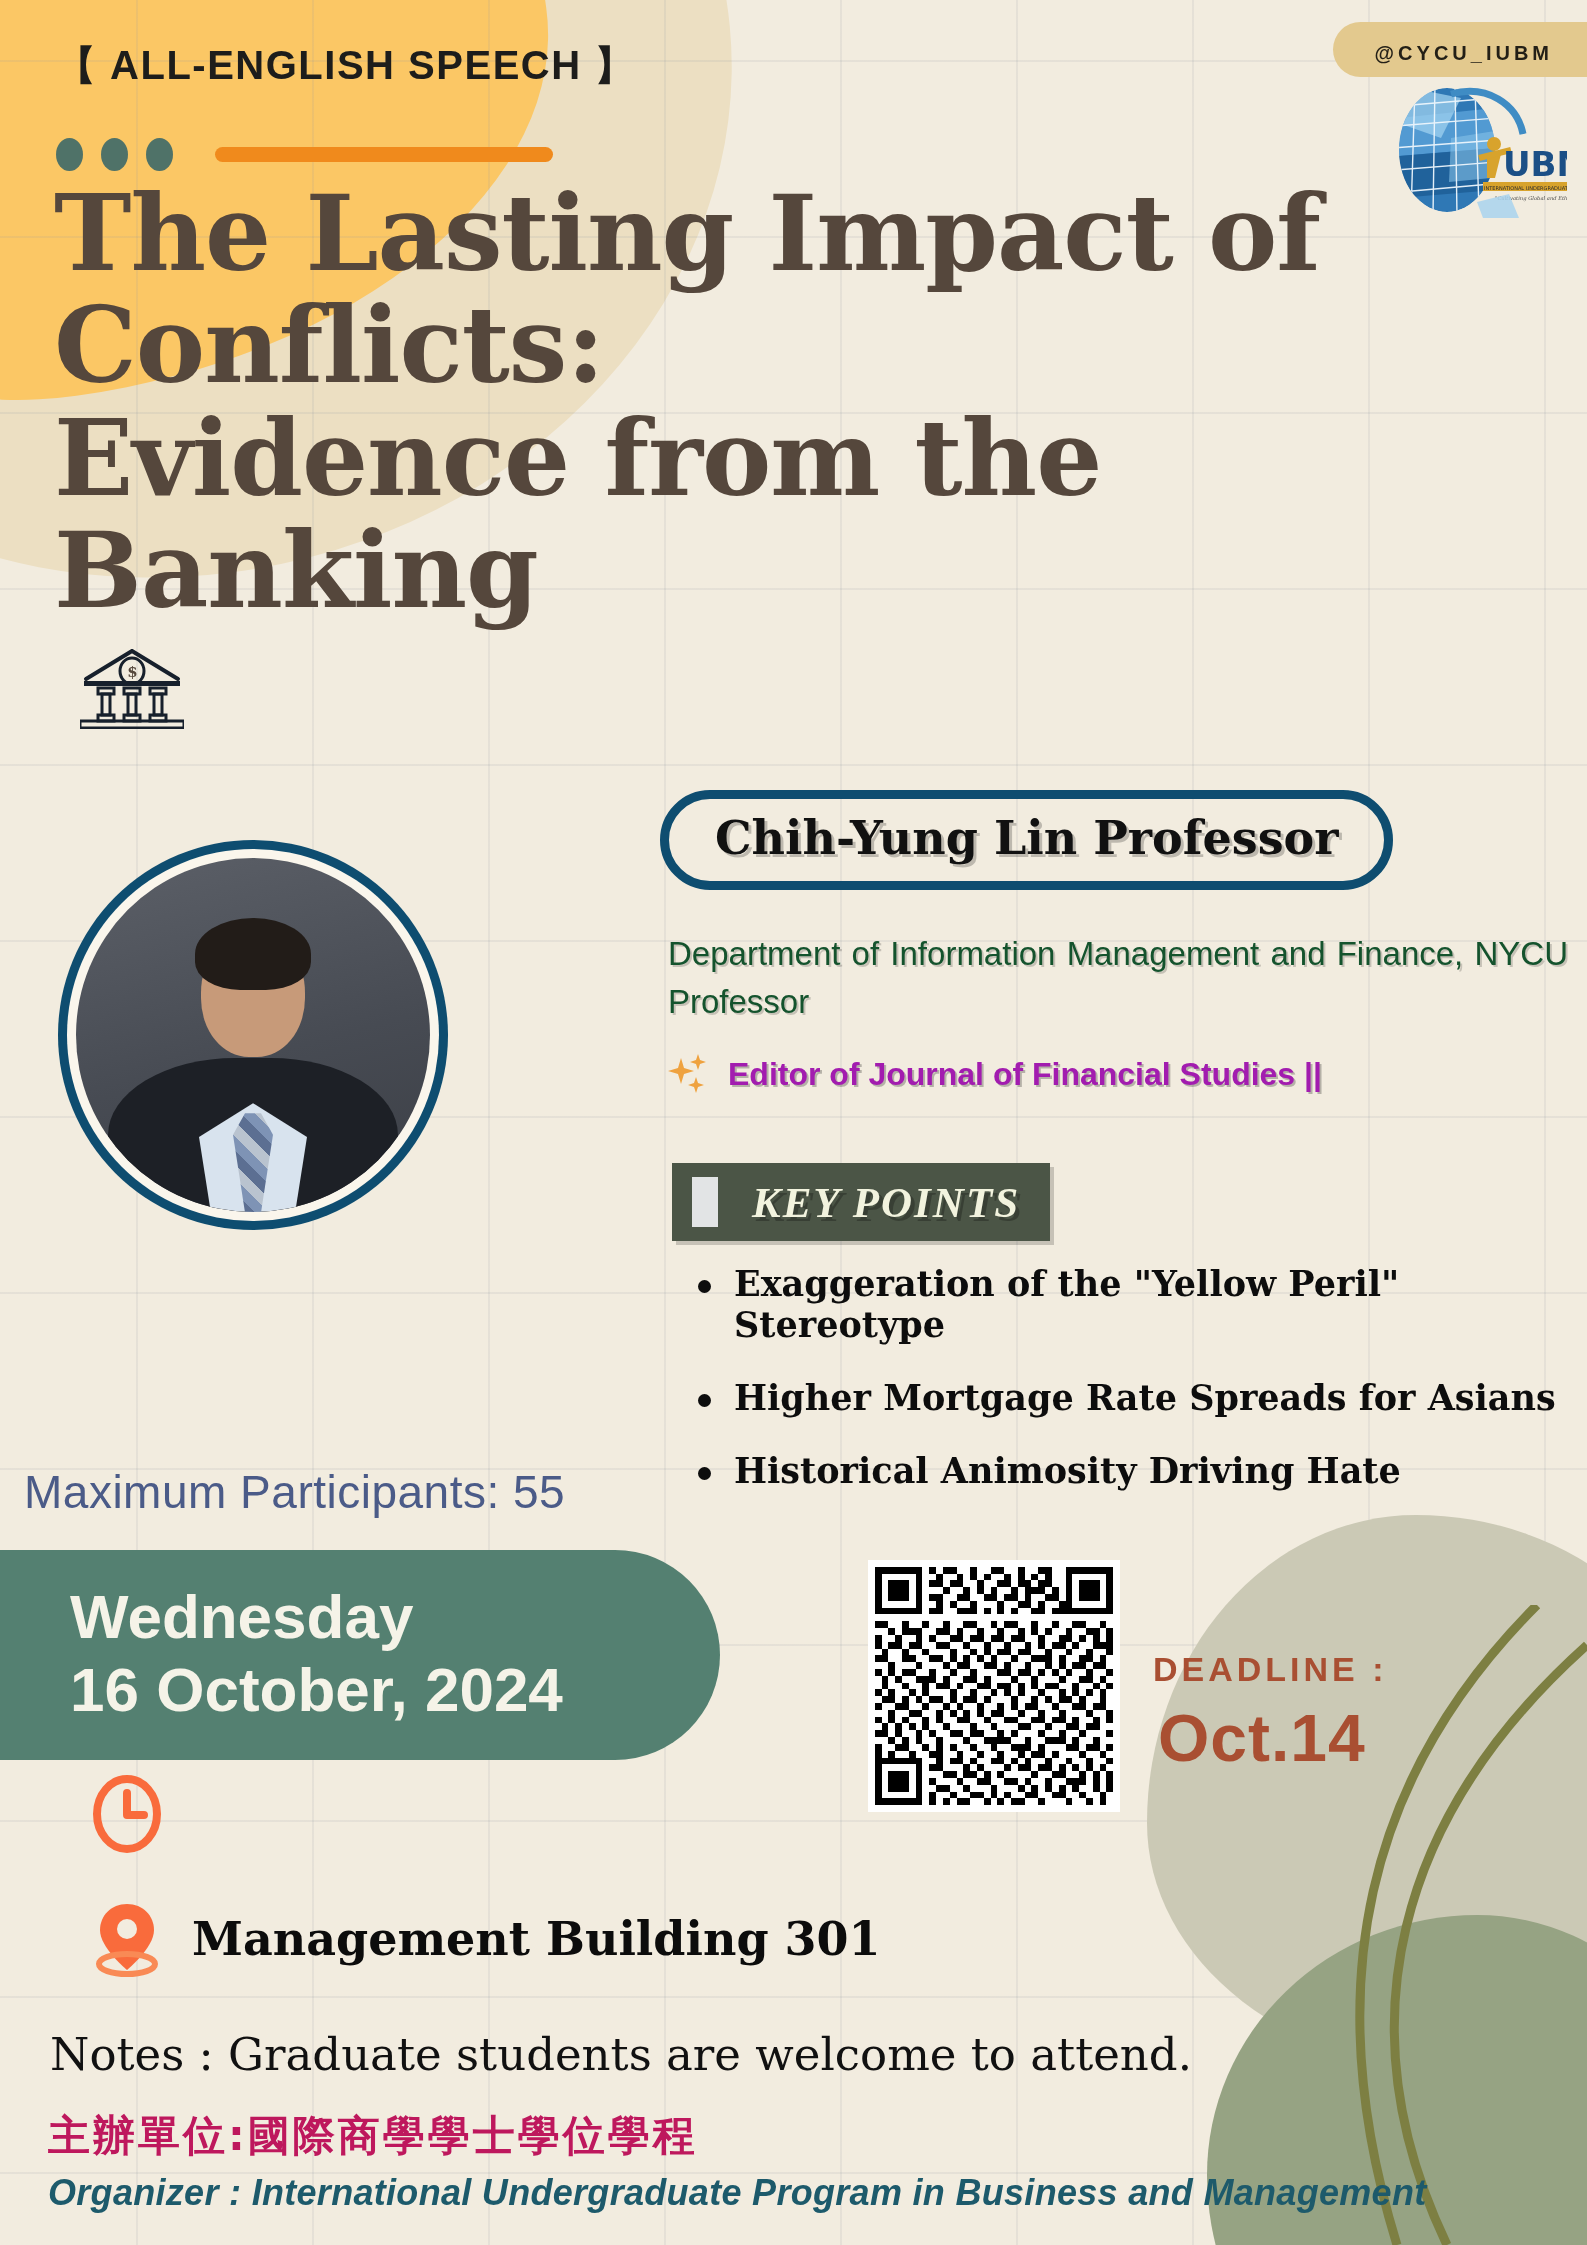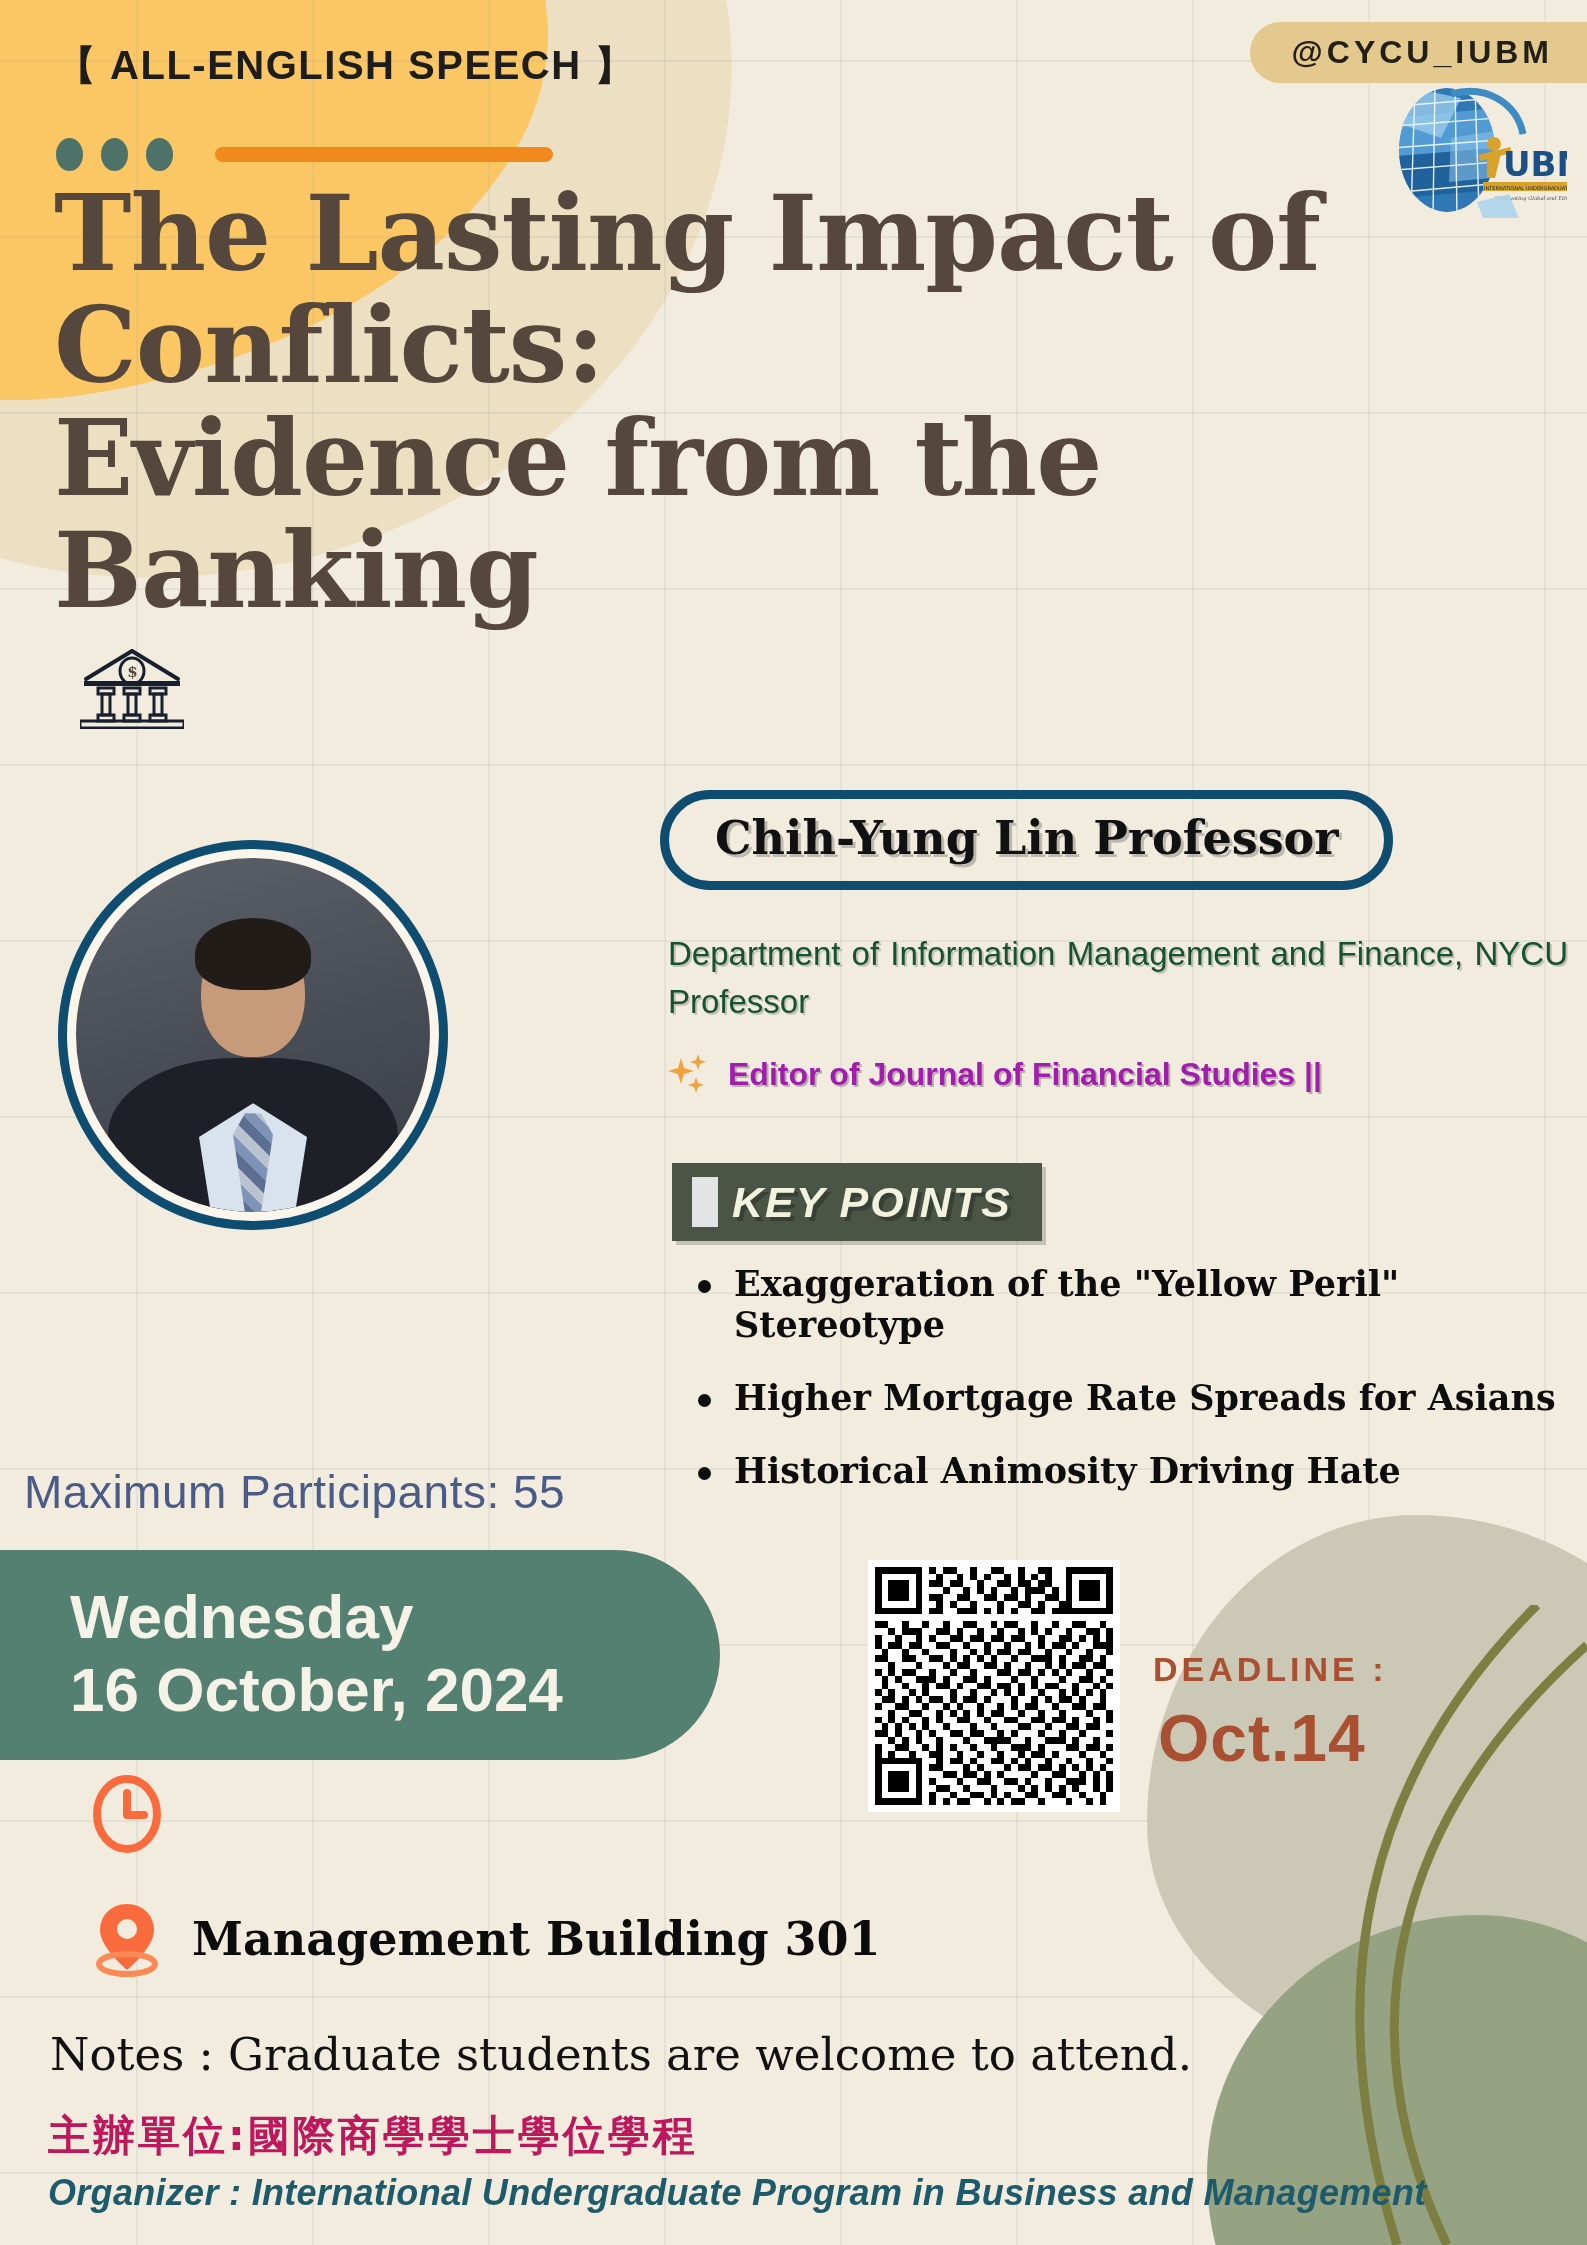--- a/index.html
+++ b/index.html
@@ -53,24 +53,24 @@
     background:#96a383;
     border-radius:52% 48% 55% 45% / 50% 52% 48% 50%;
   }
   .curve-svg{ position:absolute; right:0; bottom:0; width:520px; height:640px; }
 
   
   .handle{
     position:absolute; right:0; top:22px;
     background:#e3c98e;
     border-radius:40px 0 0 40px;
-    padding:12px 34px 12px 42px;
+    padding:20px 34px 12px 42px;
     letter-spacing:4px;
     font-weight:bold;
-    font-size:32px;
+    font-size:20px;
     color:#231f16;
   }
 
   
   .logo{ position:absolute; right:20px; top:78px; width:176px; height:140px; }
 
   
   .speech-tag{
     position:absolute; left:56px; top:38px;
     font-size:40px; font-weight:bold; letter-spacing:1.5px;
@@ -163,22 +163,23 @@
     display:flex; align-items:center; gap:16px;
     font-size:32px; font-weight:bold; color:#a21caf;
     text-shadow:2px 2px 0 rgba(0,0,0,.25);
   }
 
   
   .kp-header{
     position:absolute; left:672px; top:1163px;
     background:#4b5546;
     padding:14px 30px 14px 20px;
-    display:flex; align-items:center; gap:14px;
+    display:flex; align-items:center; gap:34px;
     box-shadow:4px 4px 0 rgba(0,0,0,.18);
+    font-family:Liberation Serif, serif;
   }
   .kp-mark{ width:26px; height:50px; background:#e2e4e5; }
   .kp-title{
     font-size:43px; font-weight:bold; font-style:italic;
     letter-spacing:2px; color:#f2f3de;
     text-shadow:4px 4px 0 rgba(0,0,0,.25);
   }
   .kp-list{
     position:absolute; left:690px; top:1263px; width:880px;
     list-style:none;

